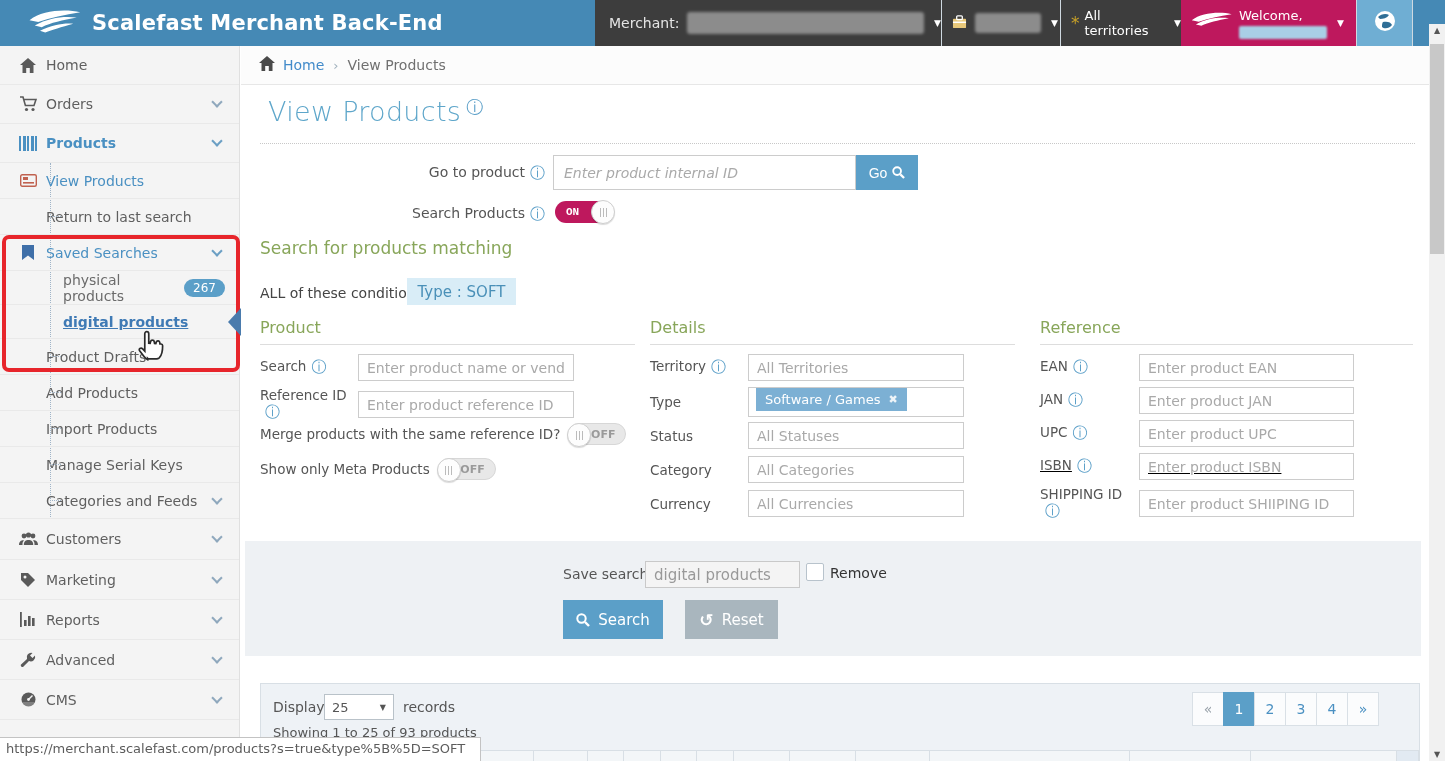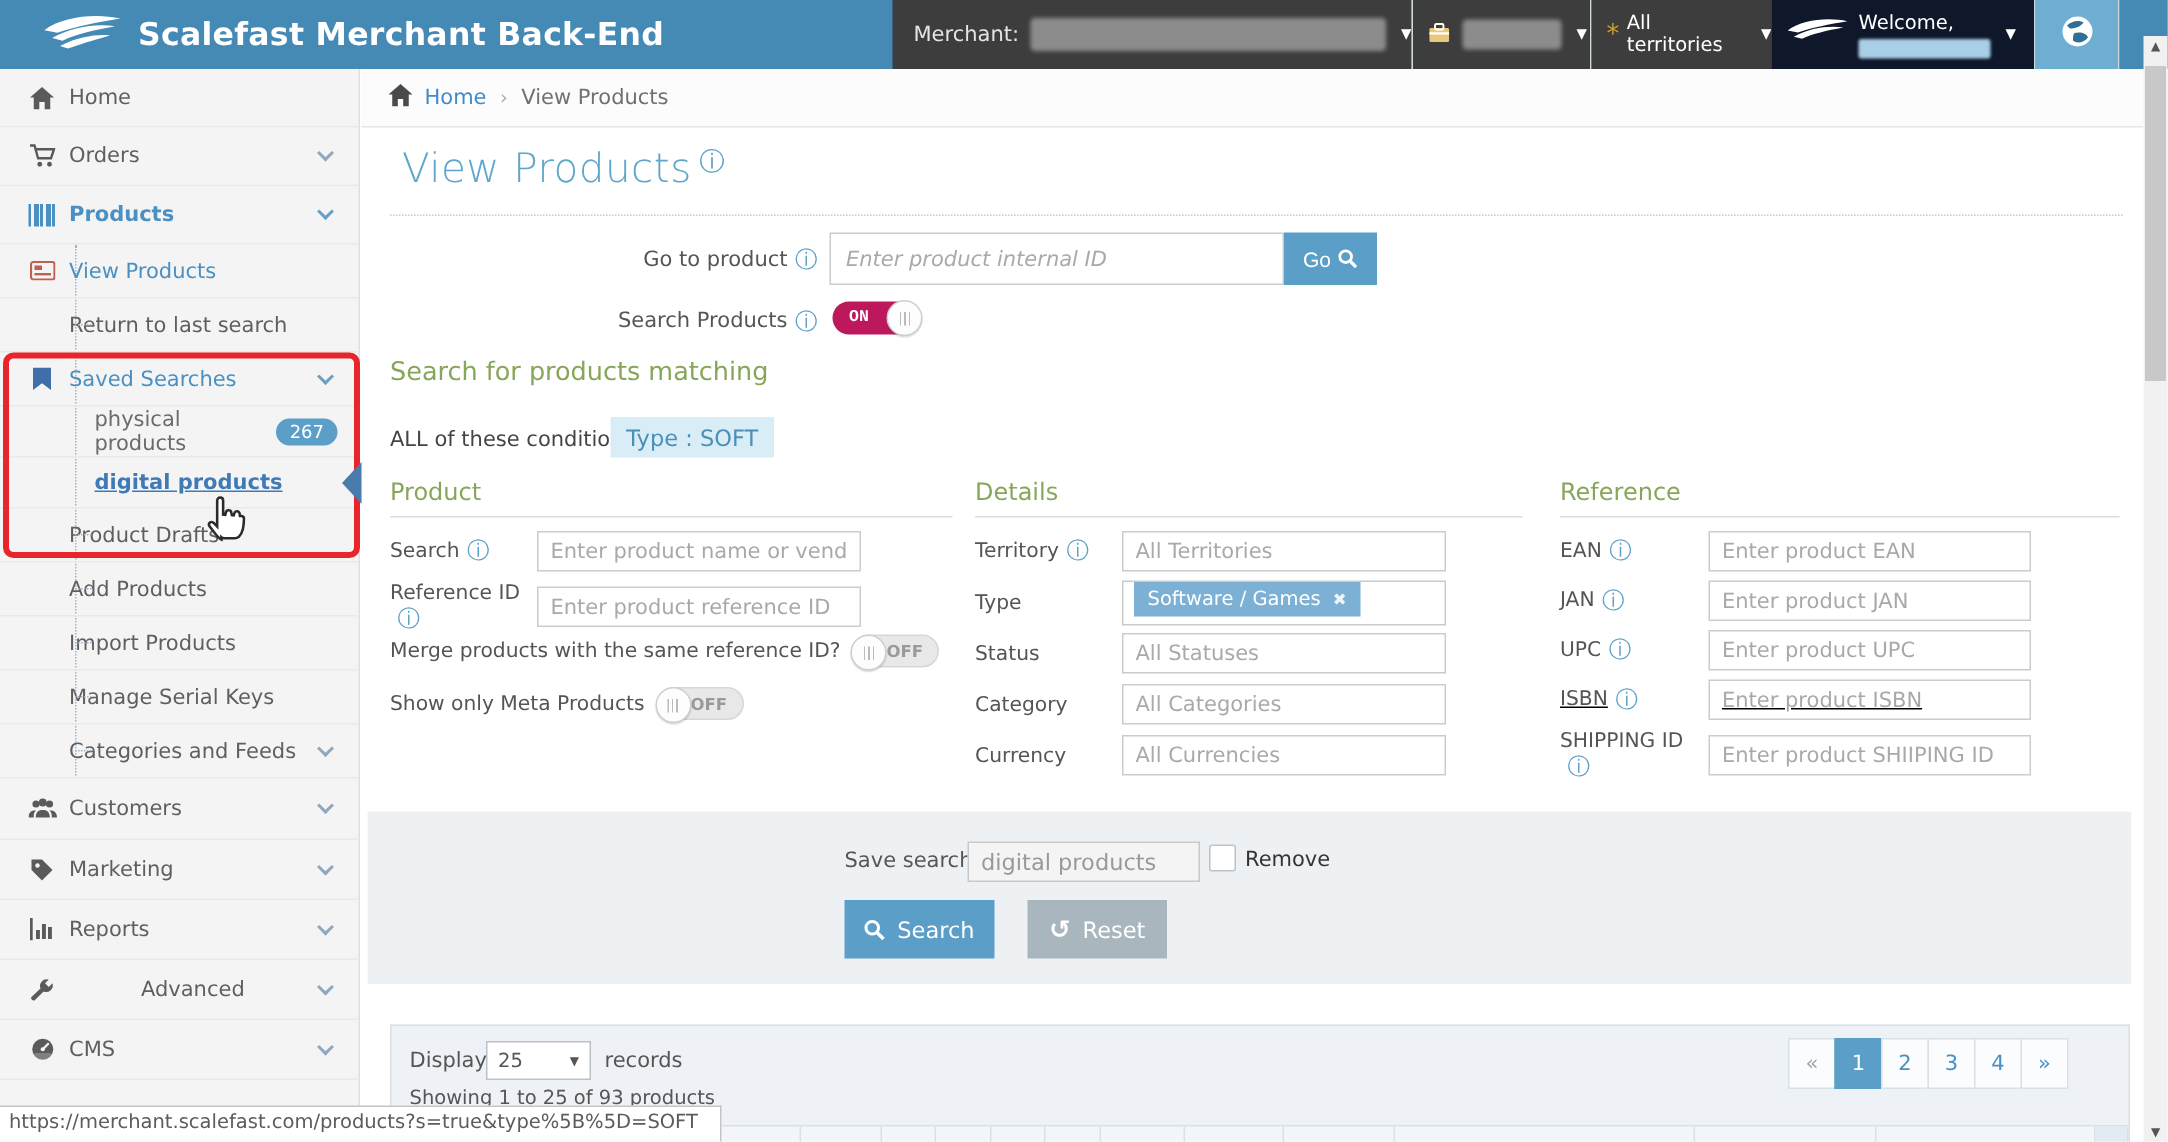--- a/index.html
+++ b/index.html
@@ -11,21 +11,21 @@
   .brand-title { color:#fff; font-size:21px; font-weight:600; letter-spacing:.2px; }
   .dark-seg { background:#3d3d3d; height:46px; display:flex; align-items:center; }
   .seg-sep { width:1px; height:46px; background:#cfd9e0; }
   .merchant-seg { width:346px; padding-left:14px; }
   .merchant-label { color:#e5e5e5; font-size:14px; margin-right:8px; }
   .redact { background:#8c8c8c; border-radius:3px; filter:blur(1.5px); }
   .caret { color:#fff; font-size:9px; margin-left:10px; }
   .case-seg { width:118px; padding-left:10px; }
   .terr-seg { width:120px; padding-left:10px; color:#fff; font-size:13px; }
   .terr-star { color:#c9a227; font-size:17px; margin-right:5px; line-height:10px; }
-  .welcome-seg { background:#0f172a; width:175px; height:46px; display:flex; align-items:center; padding-left:8px; position:relative; }
+  .welcome-seg { background:#be185d; width:175px; height:46px; display:flex; align-items:center; padding-left:8px; position:relative; }
   .welcome-txt { color:#fff; font-size:13px; margin-left:6px; }
   .welcome-redact { background:#a9cfe6; filter:blur(1px); border-radius:2px; margin-top:3px; }
   .globe-seg { background:#6faed3; width:55px; height:46px; display:flex; align-items:center; justify-content:center; }
   .header-rest { background:#4589b5; flex:1; }
 
   
   #sidebar { position:absolute; left:0; top:46px; width:240px; height:715px; background:#f4f4f4; border-right:1px solid #e0e0e0; z-index:5; }
   .mi { position:relative; display:flex; align-items:center; border-bottom:1px solid #e9e9e9; font-size:14px; color:#5f5f5f; background:transparent; }
   .mi-top { height:39px; padding-left:18px; }
   .mi-sub { height:36px; padding-left:18px; }
@@ -309,21 +309,21 @@
           <rect x="0" y="0" width="1.8" height="15" fill="#5a5a5a"></rect>
           <rect x="4" y="8" width="2.6" height="6" fill="#5a5a5a"></rect>
           <rect x="8" y="4" width="2.6" height="10" fill="#5a5a5a"></rect>
           <rect x="12" y="6" width="2.6" height="8" fill="#5a5a5a"></rect>
         </svg>
       </span>
     <span class="lbl">Reports</span>
     <span class="chev"></span>
   </div>
 
-  <div class="mi mi-top" style="height:40px;gap:48px;">
+  <div class="mi mi-top" style="height:40px;">
     <span class="ico">
         <svg width="16" height="16" viewBox="0 0 16 16">
           <path d="M15 3.5 A4.5 4.5 0 0 1 9 9 L3 15 A1.8 1.8 0 0 1 0.8 12.8 L7 7 A4.5 4.5 0 0 1 12.5 1 L10 3.5 L12.5 6 Z" fill="#5a5a5a"></path>
         </svg>
       </span>
     <span class="lbl">Advanced</span>
     <span class="chev"></span>
   </div>
 
   <div class="mi mi-top" style="height:40px;">

